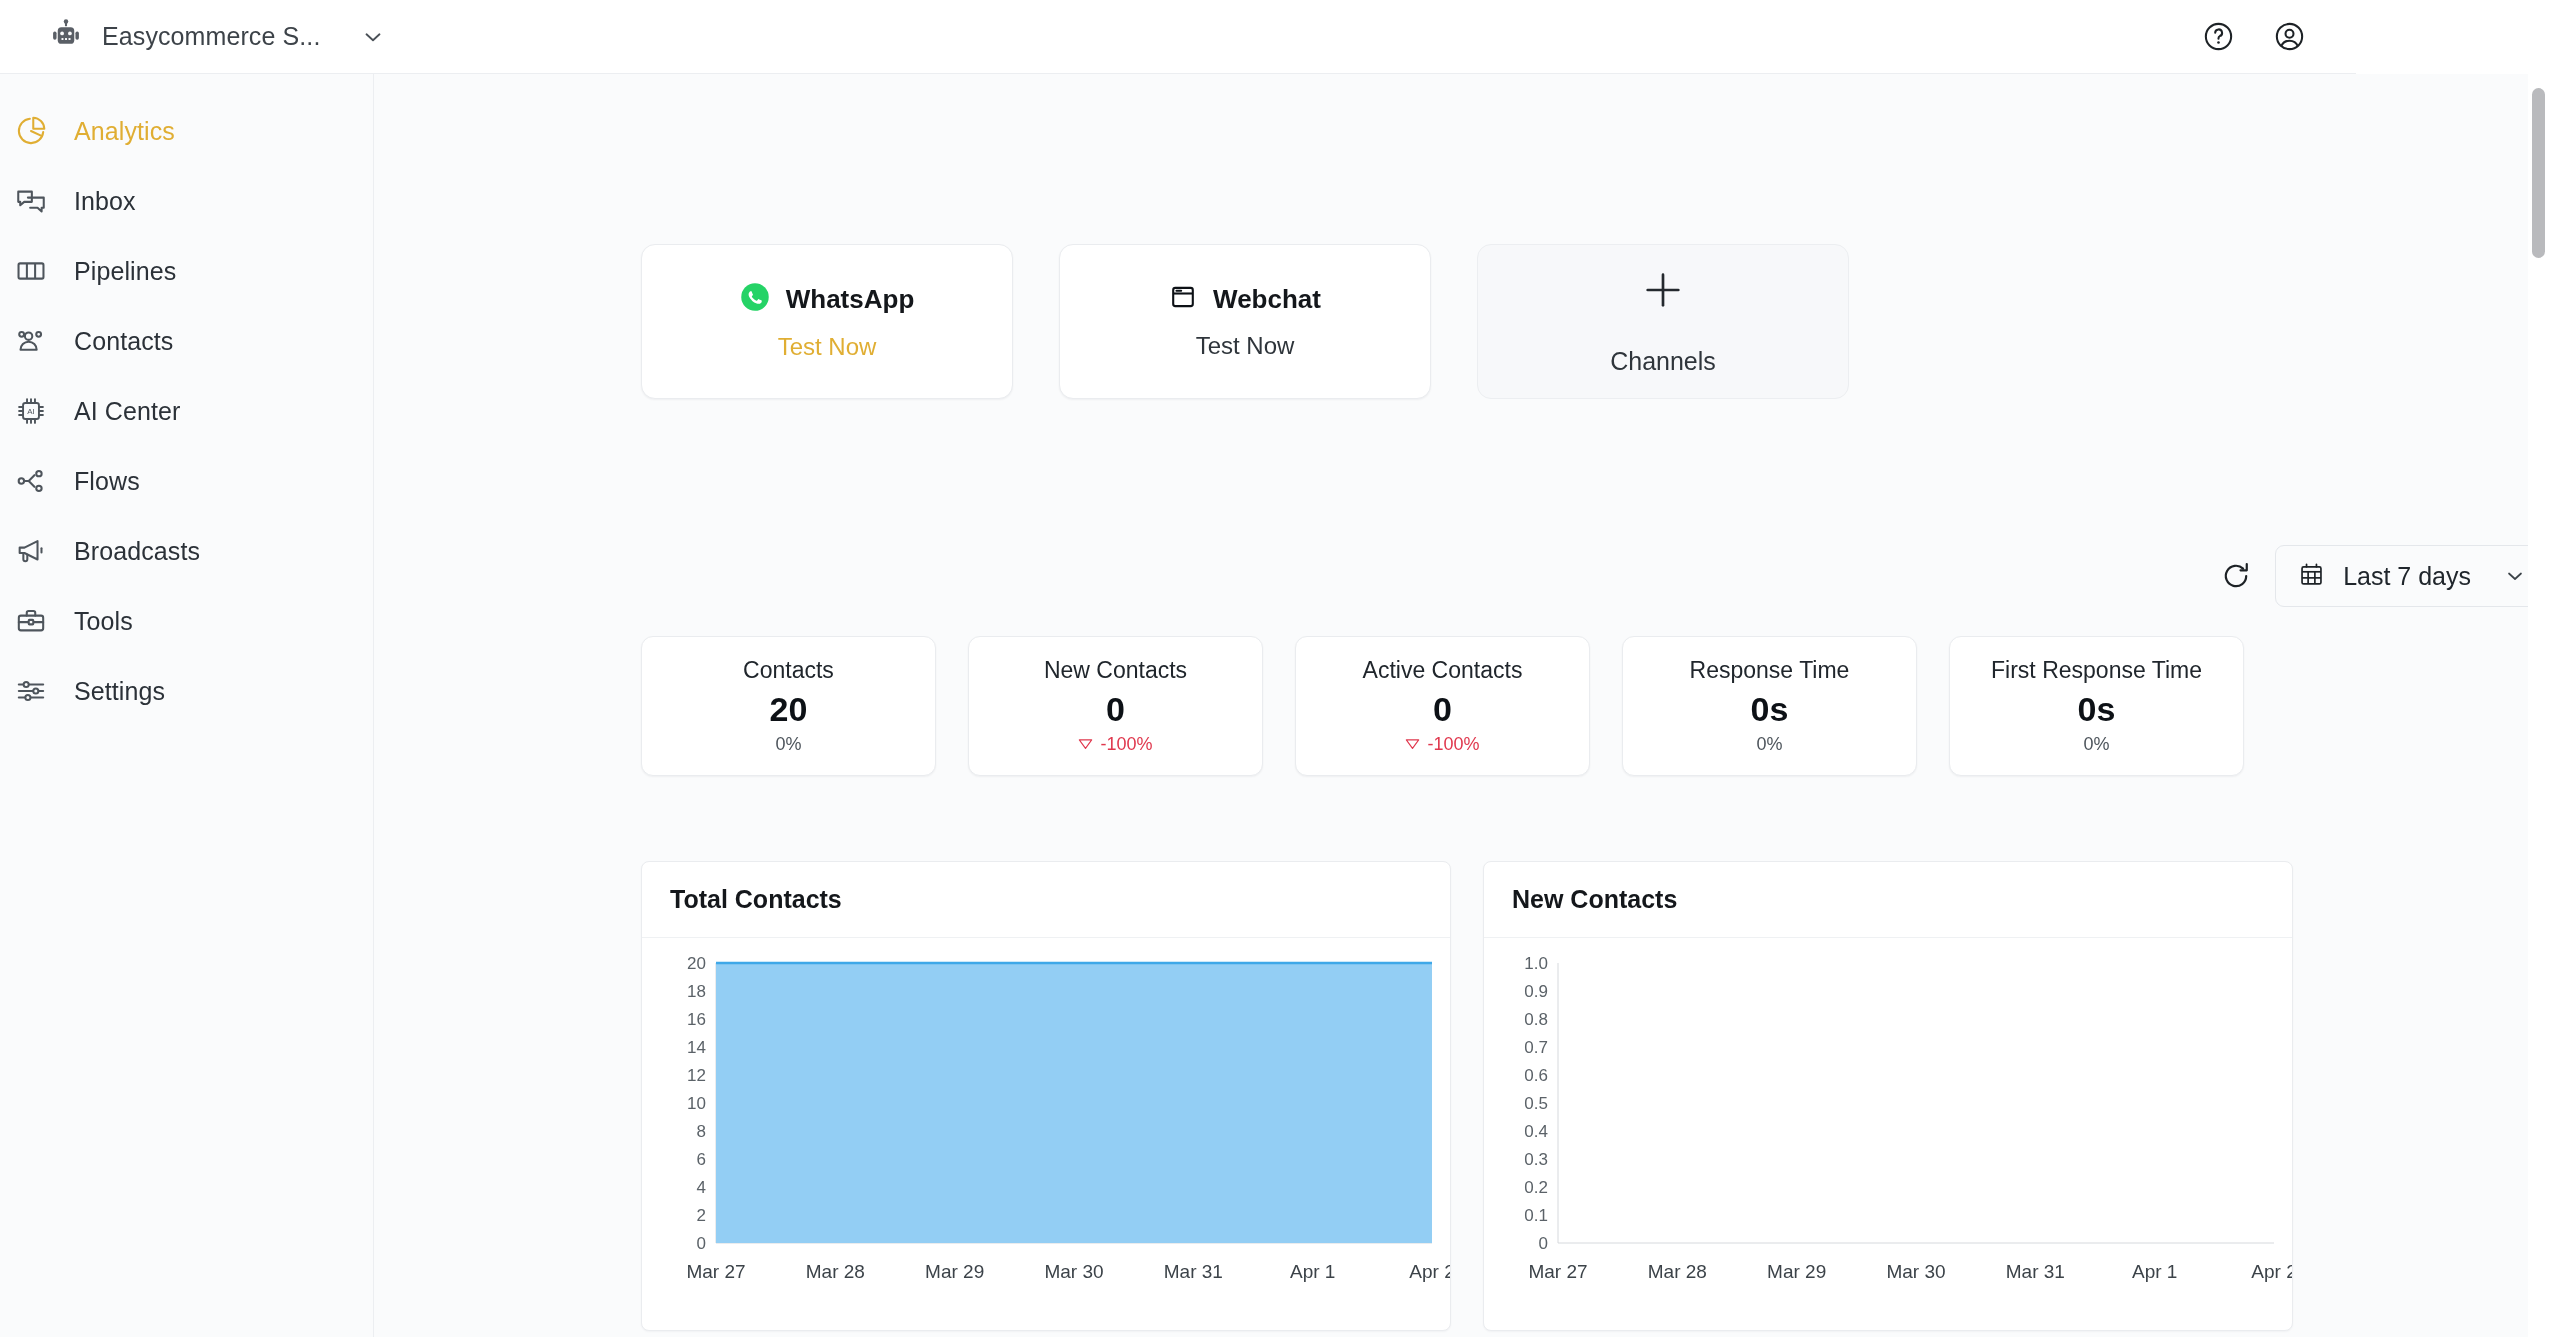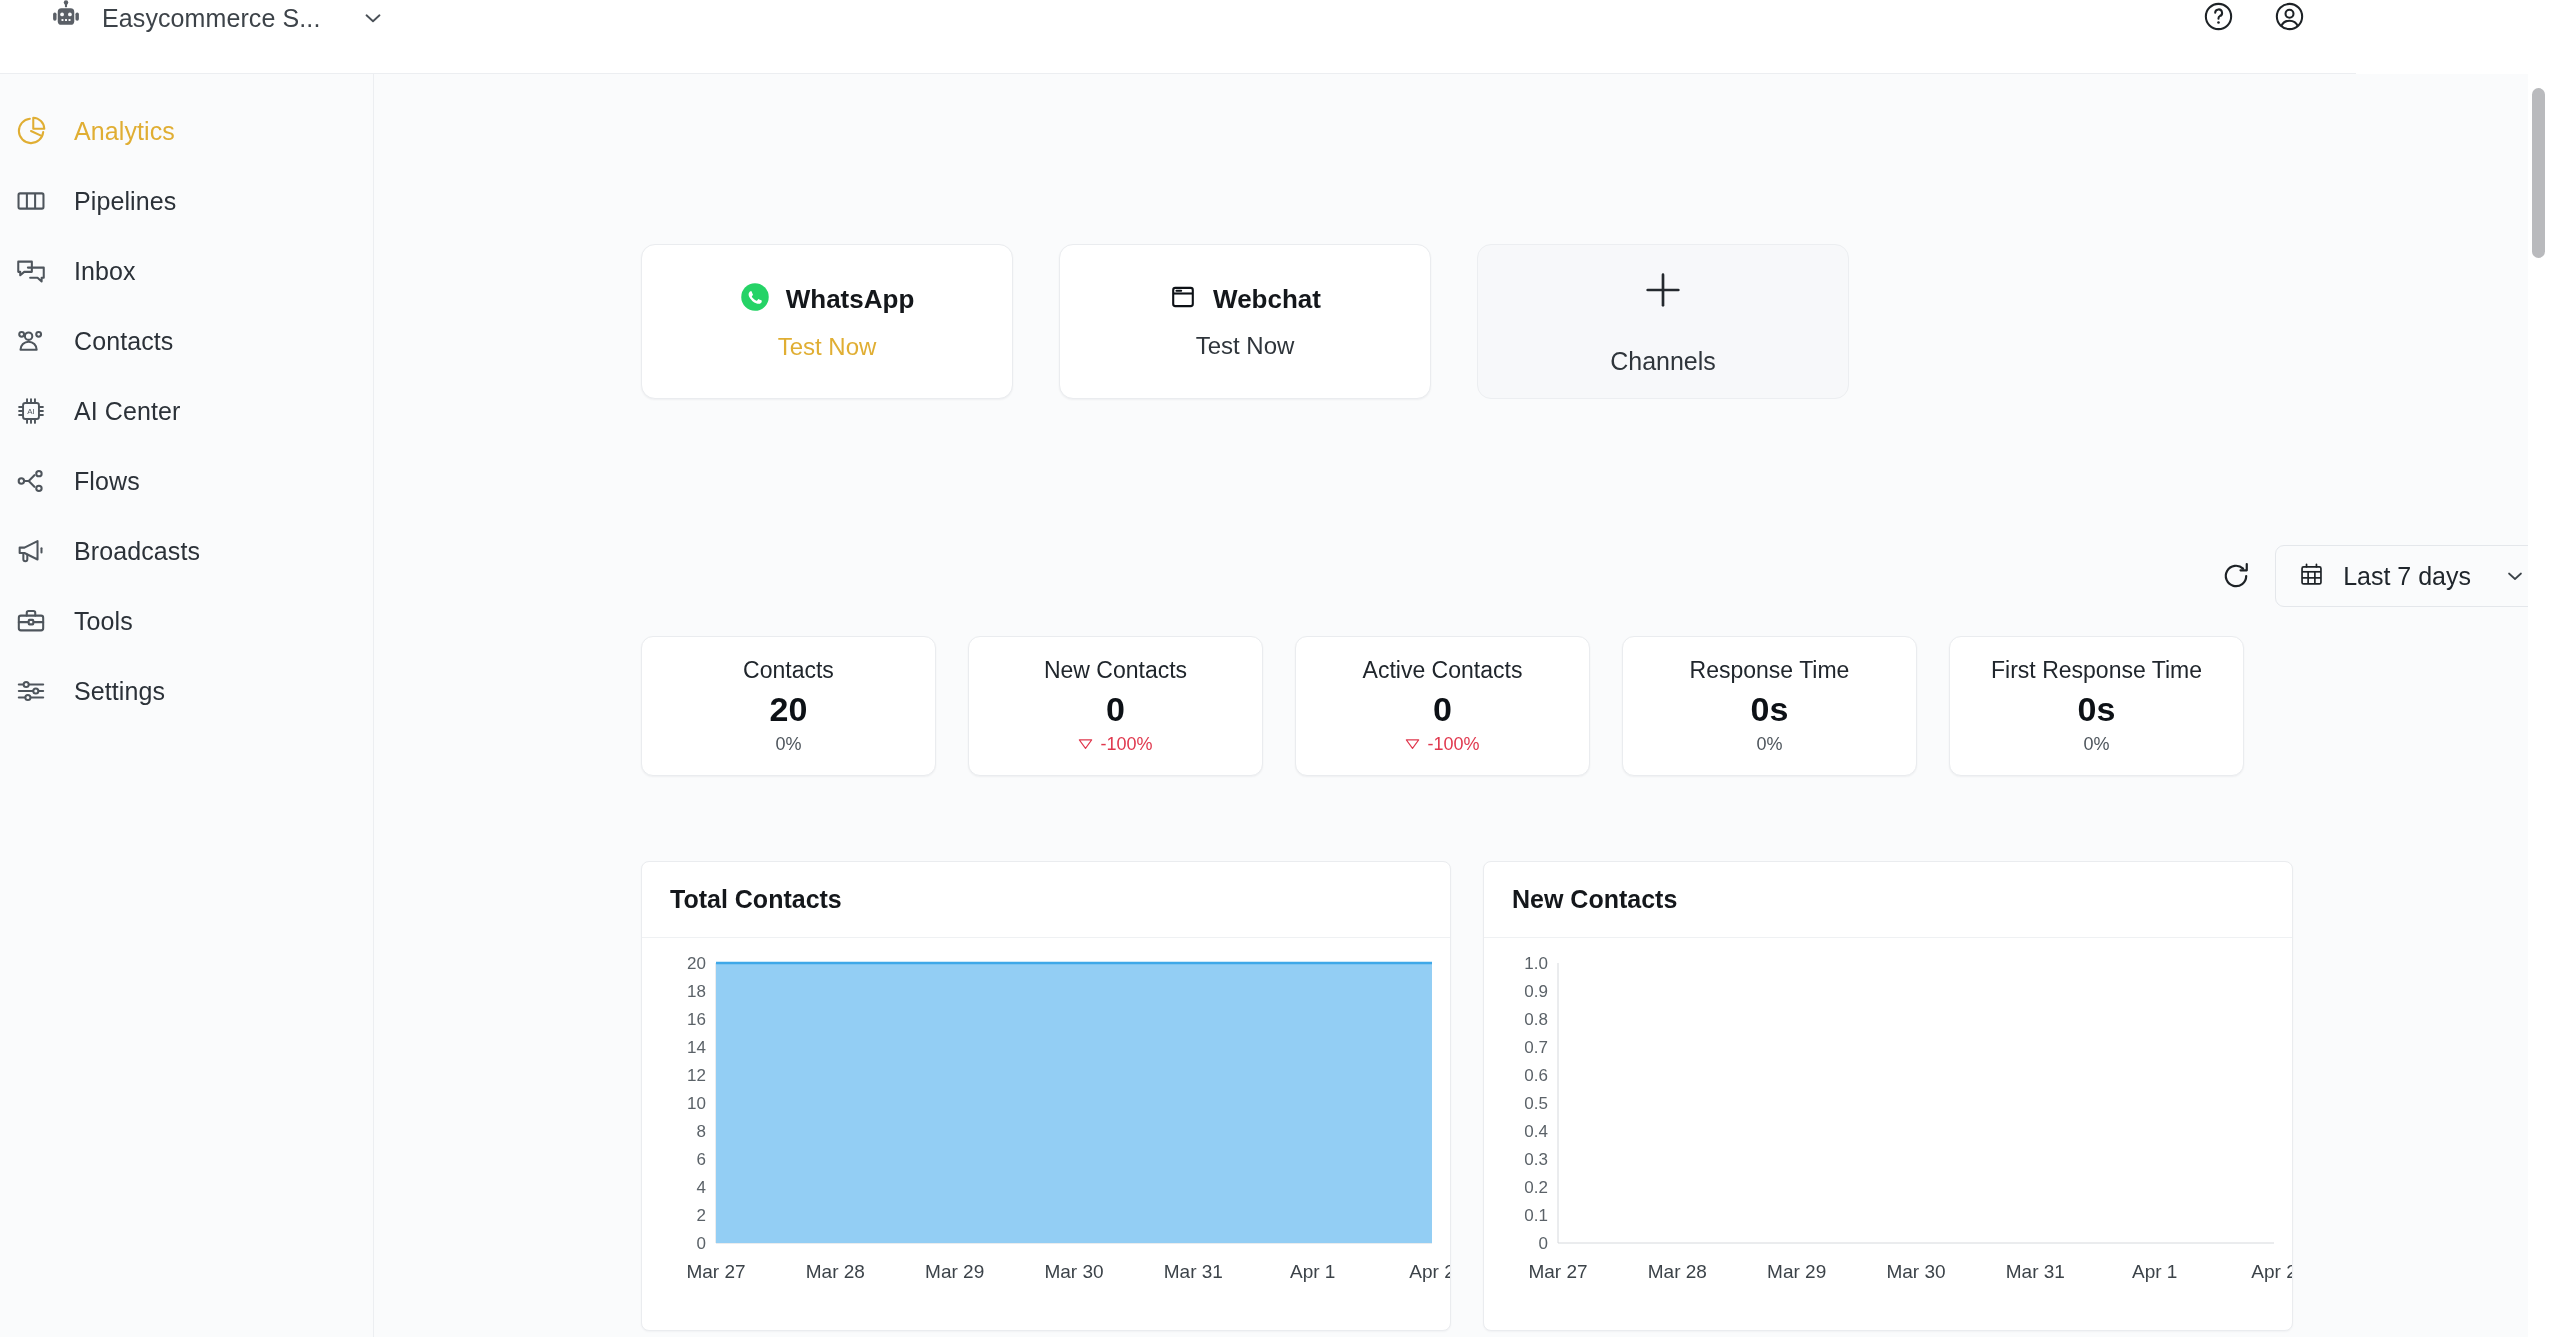--- a/index.html
+++ b/index.html
@@ -9,21 +9,21 @@
     background: #ffffff;
     overflow: hidden;
   }
   .app { position: relative; width: 2550px; height: 1337px; }
 
   
   .topbar {
     position: absolute; top: 0; left: 0; width: 2356px; height: 74px;
     background: #ffffff;
     border-bottom: 1px solid #eceef1;
-    display: flex; align-items: flex-start;
+    display: flex; align-items: center;
     z-index: 5;
   }
   .brand { display: flex; align-items: center; gap: 18px; padding-left: 48px; }
   .robot-icon { width: 36px; height: 36px; display: block; }
   .brand-name {
     font-size: 25px; color: #3d4349; letter-spacing: .1px; white-space: nowrap;
   }
   .brand-caret { margin-left: 22px; display: flex; align-items: center; }
   .topbar-right {
     margin-left: auto; display: flex; align-items: center; gap: 38px; padding-right: 50px;
@@ -197,37 +197,37 @@
           <path d="M11.2 3.4a8.6 8.6 0 1 0 9.4 9.4"></path>
           <path d="M13.6 2.6a8.2 8.2 0 0 1 7.8 7.8h-7.8z"></path>
           <path d="M12 12l7.4 3.4"></path>
         </svg>
       </span>
       <span class="nav-label">Analytics</span>
     </div>
 
     <div class="nav-item">
       <span>
+        <svg class="nav-icon" viewBox="0 0 24 24" fill="none" stroke="#4e555c" stroke-width="1.45" stroke-linecap="round" stroke-linejoin="round">
+          <path d="M3 5.4h9.6v7.2H7.2L4.4 15V12.6H3z"></path>
+          <path d="M9.8 9.6h11.2v7.2h-1.5v2.6l-2.9-2.6h-5.2"></path>
+        </svg>
+      </span>
+      <span class="nav-label">Inbox</span>
+    </div>
+
+    <div class="nav-item">
+      <span>
         <svg class="nav-icon" viewBox="0 0 24 24" fill="none" stroke="#4e555c" stroke-width="1.45" stroke-linejoin="round">
           <rect x="3.2" y="6.6" width="17.6" height="10.8" rx="1.1"></rect>
           <line x1="9.1" y1="6.6" x2="9.1" y2="17.4"></line>
           <line x1="14.9" y1="6.6" x2="14.9" y2="17.4"></line>
         </svg>
       </span>
       <span class="nav-label">Pipelines</span>
-    </div>
-
-    <div class="nav-item">
-      <span>
-        <svg class="nav-icon" viewBox="0 0 24 24" fill="none" stroke="#4e555c" stroke-width="1.45" stroke-linecap="round" stroke-linejoin="round">
-          <path d="M3 5.4h9.6v7.2H7.2L4.4 15V12.6H3z"></path>
-          <path d="M9.8 9.6h11.2v7.2h-1.5v2.6l-2.9-2.6h-5.2"></path>
-        </svg>
-      </span>
-      <span class="nav-label">Inbox</span>
     </div>
 
     <div class="nav-item">
       <span>
         <svg class="nav-icon" viewBox="0 0 24 24" fill="none" stroke="#4e555c" stroke-width="1.45" stroke-linecap="round" stroke-linejoin="round">
           <circle cx="10.3" cy="8.6" r="2.6"></circle>
           <path d="M4.6 18.2a5.7 5.7 0 0 1 11.4 0z"></path>
           <circle cx="5.4" cy="7.3" r="1.7"></circle>
           <circle cx="17.4" cy="7.3" r="1.7"></circle>
         </svg>

